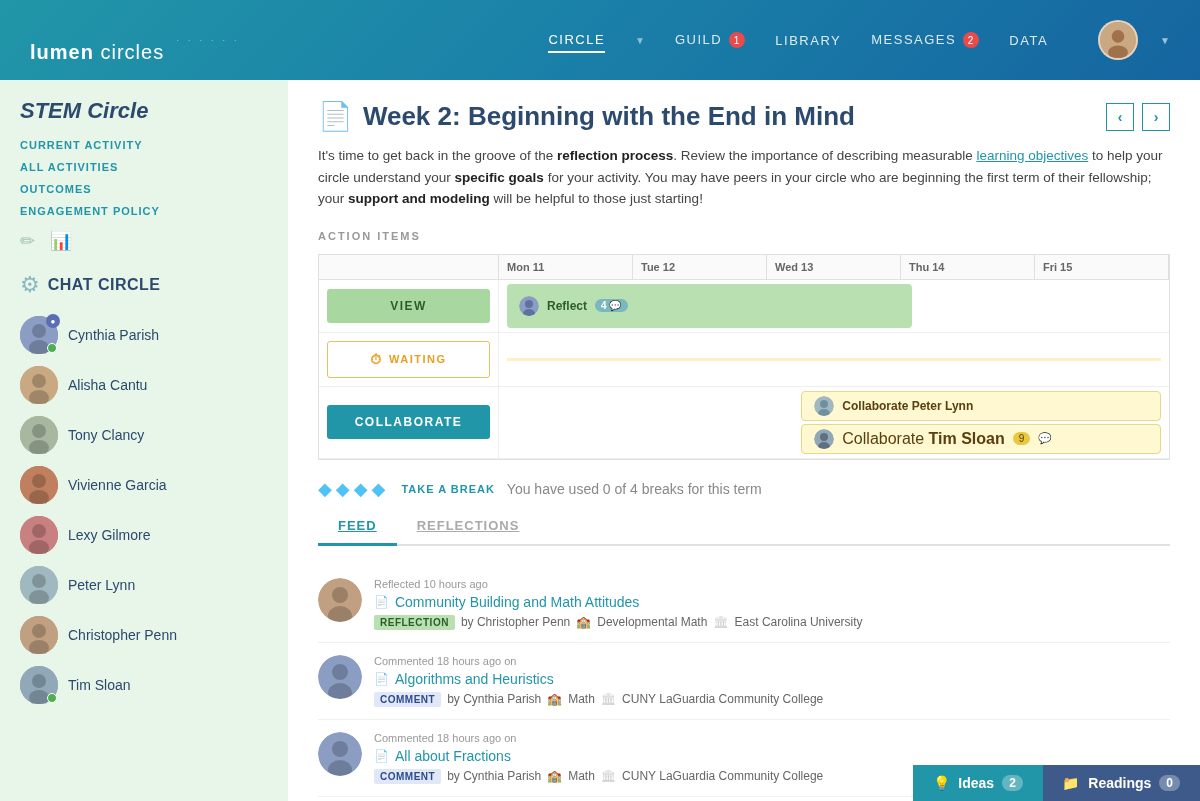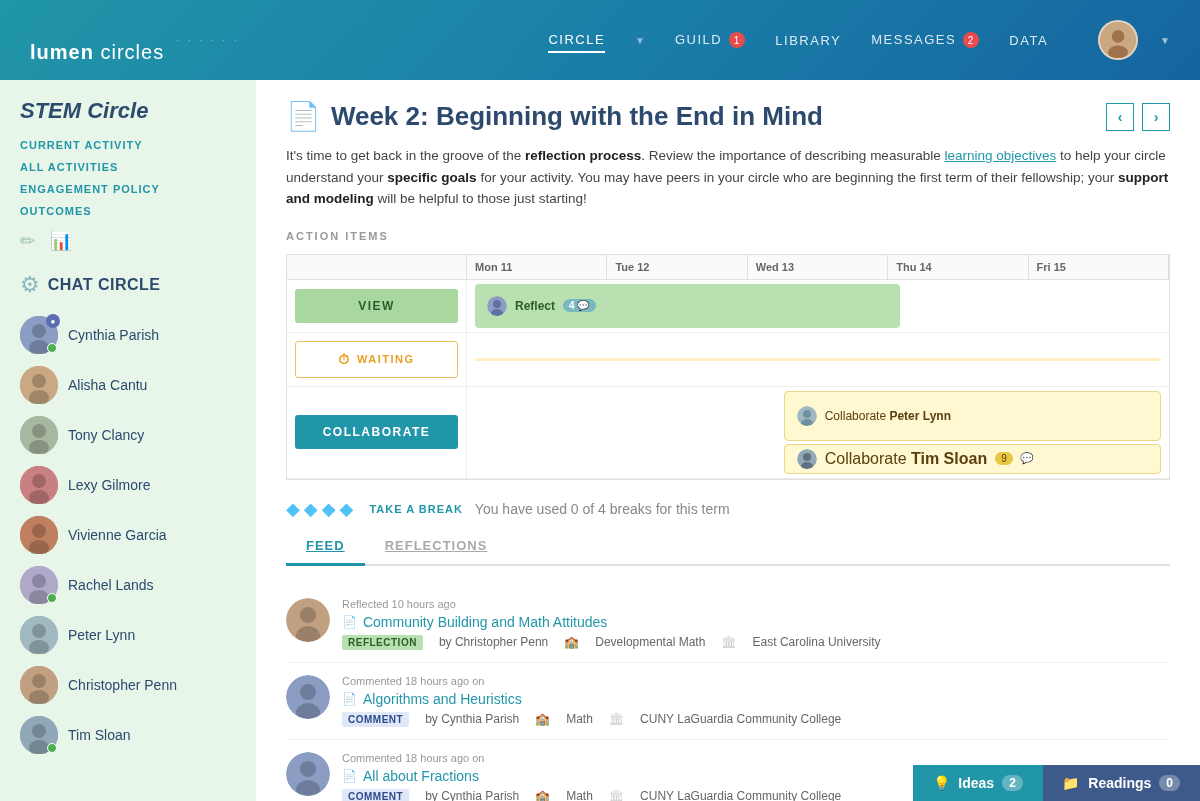--- a/index.html
+++ b/index.html
@@ -69,21 +69,21 @@
 
     
     .main-content {
       display: flex;
       flex: 1;
       overflow: hidden;
     }
 
     
     .sidebar {
-      width: 256px;
+      width: 288px;
       background: #e8f5e9;
       flex-shrink: 0;
       overflow-y: auto;
       padding-bottom: 20px;
     }
     .sidebar-title {
       font-size: 22px;
       font-weight: 700;
       color: #2c4a6e;
       padding: 18px 20px 10px;
@@ -326,21 +326,21 @@
     }
     .feed-avatar {
       width: 44px; height: 44px;
       border-radius: 50%;
       flex-shrink: 0;
       overflow: hidden;
     }
     .feed-content { flex: 1; }
     .feed-time { font-size: 11px; color: #999; margin-bottom: 4px; }
     .feed-title { font-size: 14px; color: #2196a8; font-weight: 500; cursor: pointer; text-decoration: none; display: flex; align-items: center; gap: 6px; margin-bottom: 5px; }
-    .feed-meta { font-size: 12px; color: #666; display: flex; align-items: center; gap: 16px; flex-wrap: wrap; }
+    .feed-meta { font-size: 12px; color: #666; display: flex; align-items: center; gap: 6px; flex-wrap: wrap; }
     .tag {
       padding: 2px 6px;
       border-radius: 2px;
       font-size: 10px;
       font-weight: 700;
       letter-spacing: 0.5px;
       text-transform: uppercase;
     }
     .tag-reflection { background: #b8e0b0; color: #2c5e2c; }
     .tag-comment { background: #e0e8f8; color: #2c4a8e; }
@@ -426,22 +426,22 @@
 </nav>
 
 <div class="main-content">
 
   <aside class="sidebar">
     <div class="sidebar-title">STEM Circle</div>
 
     <nav class="sidebar-nav">
       <a class="sidebar-nav-item">CURRENT ACTIVITY</a>
       <a class="sidebar-nav-item">ALL ACTIVITIES</a>
+      <a class="sidebar-nav-item">OUTCOMES</a>
       <a class="sidebar-nav-item">ENGAGEMENT POLICY</a>
-      <a class="sidebar-nav-item">OUTCOMES</a>
     </nav>
 
     <div class="sidebar-icons">
       <span class="sidebar-icon">✏</span>
       <span class="sidebar-icon">📊</span>
     </div>
 
     <div class="chat-circle-header">
       <span class="chat-circle-icon">⚙</span>
       <span class="chat-circle-title">CHAT CIRCLE</span>
@@ -486,57 +486,43 @@
                 <circle cx="19" cy="15" r="7" fill="rgba(0,0,0,0.2)"></circle>
                 <ellipse cx="19" cy="32" rx="10" ry="8" fill="rgba(0,0,0,0.2)"></ellipse>
               </svg>
         </div>
 
       </div>
       <span class="member-name">Tony Clancy</span>
     </div>
         <div class="member-item">
       <div class="member-avatar" style="position:relative;">
+        <div class="avatar-placeholder" style="background:#c08060; width:38px;height:38px;border-radius:50%;display:flex;align-items:center;justify-content:center;font-size:13px;font-weight:600;color:white;">
+          <svg viewBox="0 0 38 38" width="38" height="38">
+                <circle cx="19" cy="19" r="19" fill="#c08060"></circle>
+                <circle cx="19" cy="15" r="7" fill="rgba(0,0,0,0.2)"></circle>
+                <ellipse cx="19" cy="32" rx="10" ry="8" fill="rgba(0,0,0,0.2)"></ellipse>
+              </svg>
+        </div>
+
+      </div>
+      <span class="member-name">Vivienne Garcia</span>
+    </div>
+        <div class="member-item">
+      <div class="member-avatar" style="position:relative;">
         <div class="avatar-placeholder" style="background:#c88080; width:38px;height:38px;border-radius:50%;display:flex;align-items:center;justify-content:center;font-size:13px;font-weight:600;color:white;">
           <svg viewBox="0 0 38 38" width="38" height="38">
                 <circle cx="19" cy="19" r="19" fill="#c88080"></circle>
                 <circle cx="19" cy="15" r="7" fill="rgba(0,0,0,0.2)"></circle>
                 <ellipse cx="19" cy="32" rx="10" ry="8" fill="rgba(0,0,0,0.2)"></ellipse>
               </svg>
         </div>
 
       </div>
       <span class="member-name">Lexy Gilmore</span>
-    </div>
-        <div class="member-item">
-      <div class="member-avatar" style="position:relative;">
-        <div class="avatar-placeholder" style="background:#c08060; width:38px;height:38px;border-radius:50%;display:flex;align-items:center;justify-content:center;font-size:13px;font-weight:600;color:white;">
-          <svg viewBox="0 0 38 38" width="38" height="38">
-                <circle cx="19" cy="19" r="19" fill="#c08060"></circle>
-                <circle cx="19" cy="15" r="7" fill="rgba(0,0,0,0.2)"></circle>
-                <ellipse cx="19" cy="32" rx="10" ry="8" fill="rgba(0,0,0,0.2)"></ellipse>
-              </svg>
-        </div>
-
-      </div>
-      <span class="member-name">Vivienne Garcia</span>
-    </div>
-        <div class="member-item">
-      <div class="member-avatar" style="position:relative;">
-        <div class="avatar-placeholder" style="background:#b0a8c8; width:38px;height:38px;border-radius:50%;display:flex;align-items:center;justify-content:center;font-size:13px;font-weight:600;color:white;">
-          <svg viewBox="0 0 38 38" width="38" height="38">
-                <circle cx="19" cy="19" r="19" fill="#b0a8c8"></circle>
-                <circle cx="19" cy="15" r="7" fill="rgba(0,0,0,0.2)"></circle>
-                <ellipse cx="19" cy="32" rx="10" ry="8" fill="rgba(0,0,0,0.2)"></ellipse>
-              </svg>
-        </div>
-        <div class="online-dot"></div>
-
-      </div>
-      <span class="member-name">Rachel Lands</span>
     </div>
         <div class="member-item">
       <div class="member-avatar" style="position:relative;">
         <div class="avatar-placeholder" style="background:#a0b8c0; width:38px;height:38px;border-radius:50%;display:flex;align-items:center;justify-content:center;font-size:13px;font-weight:600;color:white;">
           <svg viewBox="0 0 38 38" width="38" height="38">
                 <circle cx="19" cy="19" r="19" fill="#a0b8c0"></circle>
                 <circle cx="19" cy="15" r="7" fill="rgba(0,0,0,0.2)"></circle>
                 <ellipse cx="19" cy="32" rx="10" ry="8" fill="rgba(0,0,0,0.2)"></ellipse>
               </svg>
         </div>
@@ -626,21 +612,21 @@
         <button class="action-btn btn-waiting" style="font-size:11px; padding:9px 4px;">WAITING</button>
       </div>
       <div class="gantt-span-cell">
         <div style="width:100%; height:3px; background:#ffe088; opacity:0.5;"></div>
       </div>
 
       <div class="gantt-btn-cell">
         <button class="action-btn btn-collaborate">COLLABORATE</button>
       </div>
       <div class="gantt-span-cell" style="flex-direction: column; gap: 3px; align-items: flex-end;">
-        <div style="display:flex; align-items:center; gap:8px; padding:14px 12px; border-radius:4px; background:#fff8d0; border:1px solid #e8d888; width:55%; margin-left:auto;">
+        <div style="display:flex; align-items:center; gap:8px; padding:4px 12px; border-radius:4px; background:#fff8d0; border:1px solid #e8d888; width:55%; margin-left:auto;font-weight:bold;">
           <div style="width:20px;height:20px;border-radius:50%;overflow:hidden;flex-shrink:0;">
             <svg viewBox="0 0 20 20" width="20" height="20">
                 <circle cx="10" cy="10" r="10" fill="#a0b8c0"></circle>
                 <circle cx="10" cy="8" r="4" fill="#7090a0"></circle>
                 <ellipse cx="10" cy="18" rx="6" ry="5" fill="#7090a0"></ellipse>
               </svg>
           </div>
           <span style="font-size:12px; color:#5a4010;">
             <span>Collaborate</span> <strong>Peter Lynn</strong>
           </span>

